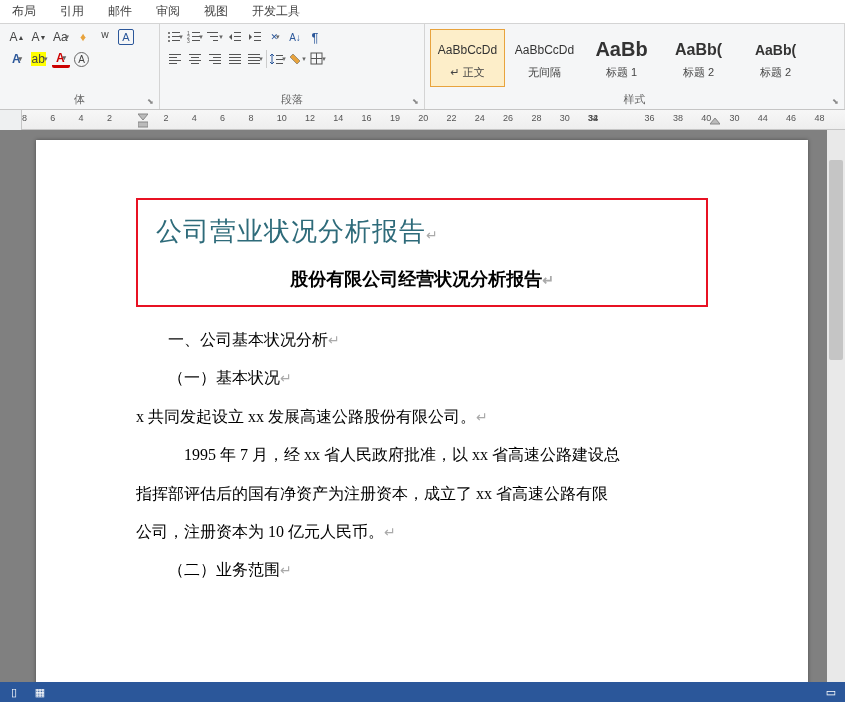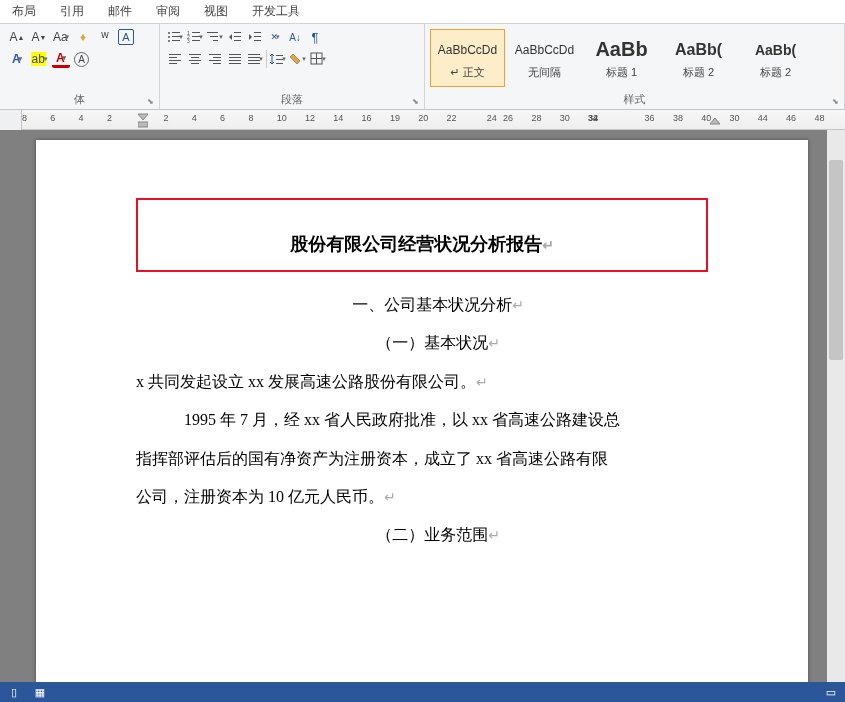--- a/index.html
+++ b/index.html
@@ -51,21 +51,21 @@
 .doc-scroll-thumb { position: absolute; top: 30px; width: 14px; left: 2px; height: 200px; background: #c5c5c5; border-radius: 2px; }
 .page { position: absolute; left: 36px; top: 10px; width: 772px; height: 990px; background: #fff; box-shadow: 0 0 4px rgba(0,0,0,0.4); padding: 58px 100px 60px 100px; }
 
 .redbox { border: 2px solid #e81123; padding: 14px 18px 14px 18px; margin-bottom: 14px; }
 .doc-title { font-family: SimSun, serif; font-size: 26px; color: #2e6b7a; letter-spacing: 1px; }
 .doc-subtitle { font-family: KaiTi, SimSun, serif; font-size: 18px; font-weight: bold; color: #000; text-align: center; margin-top: 18px; }
 .para-mark { color: #aaa; font-size: 14px; }
 
 .doc-body { font-family: KaiTi, SimSun, serif; font-size: 16px; color: #000; line-height: 2.4; }
 .doc-body p { margin: 0; }
-.indent1 { text-indent: 2em; text-align: center; }
+.indent1 { text-indent: 2em; }
 .indent3 { text-indent: 3em; }
 
 
 .statusbar { position: absolute; bottom: 0; left: 0; right: 0; height: 20px; background: #2b579a; display: flex; align-items: center; justify-content: space-between; padding: 0 6px; color: #fff; }
 .status-left { display: flex; gap: 10px; }
 .status-right { display: flex; gap: 8px; }
 .status-icon { width: 16px; height: 14px; display: inline-flex; align-items: center; justify-content: center; font-size: 11px; color: #fff; }
 
 svg { display: block; }
 </style>
@@ -270,21 +270,21 @@
       <div class="ruler-mark" style="left: 169.8px;">4</div>
       <div class="ruler-mark" style="left: 198.1px;">6</div>
       <div class="ruler-mark" style="left: 226.4px;">8</div>
       <div class="ruler-mark" style="left: 254.7px;">10</div>
       <div class="ruler-mark" style="left: 283px;">12</div>
       <div class="ruler-mark" style="left: 311.3px;">14</div>
       <div class="ruler-mark" style="left: 339.6px;">16</div>
       <div class="ruler-mark" style="left: 367.9px;">19</div>
       <div class="ruler-mark" style="left: 396.2px;">20</div>
       <div class="ruler-mark" style="left: 424.5px;">22</div>
-      <div class="ruler-mark" style="left: 452.8px; margin-left: 12px;">24</div>
+      <div class="ruler-mark" style="left: 452.8px;">24</div>
       <div class="ruler-mark" style="left: 481.1px; text-align: center;">26</div>
       <div class="ruler-mark" style="left: 509.4px;">28</div>
       <div class="ruler-mark" style="left: 537.7px;">30</div>
       <div class="ruler-mark" style="left: 566px;">32</div>
       <div class="ruler-mark" style="left: 566px; font-weight: bold;">34</div>
       <div class="ruler-mark" style="left: 622.6px;">36</div>
       <div class="ruler-mark" style="left: 650.9px;">38</div>
       <div class="ruler-mark" style="left: 679.2px;">40</div>
       <div class="ruler-mark" style="left: 707.5px;">30</div>
       <div class="ruler-mark" style="left: 735.8px;">44</div>
@@ -300,20 +300,21 @@
         <svg width="10" height="10">
           <path d="M0 6 L10 6 L5 0 Z" fill="#bbb" stroke="#888"></path>
         </svg>
       </div>
     </div>
 </div>
 
 <div class="doc-area">
   <div class="page">
     <div class="redbox">
+      <div class="doc-title"><span>公司营业状况分析报告</span><span class="para-mark">↵</span></div>
       <div class="doc-subtitle"><span>股份有限公司经营状况分析报告</span><span class="para-mark">↵</span></div>
     </div>
     <div class="doc-body">
       <p class="indent1"><span>一、公司基本状况分析</span><span class="para-mark">↵</span></p>
       <p class="indent1"><span>（一）基本状况</span><span class="para-mark">↵</span></p>
       <p><span>x 共同发起设立 xx 发展高速公路股份有限公司。</span><span class="para-mark">↵</span></p>
       <p class="indent3"><span>1995 年 7 月，经 xx 省人民政府批准，以 xx 省高速公路建设总</span></p>
       <p><span>指挥部评估后的国有净资产为注册资本，成立了 xx 省高速公路有限</span></p>
       <p><span>公司，注册资本为 10 亿元人民币。</span><span class="para-mark">↵</span></p>
       <p class="indent1"><span>（二）业务范围</span><span class="para-mark">↵</span></p>

